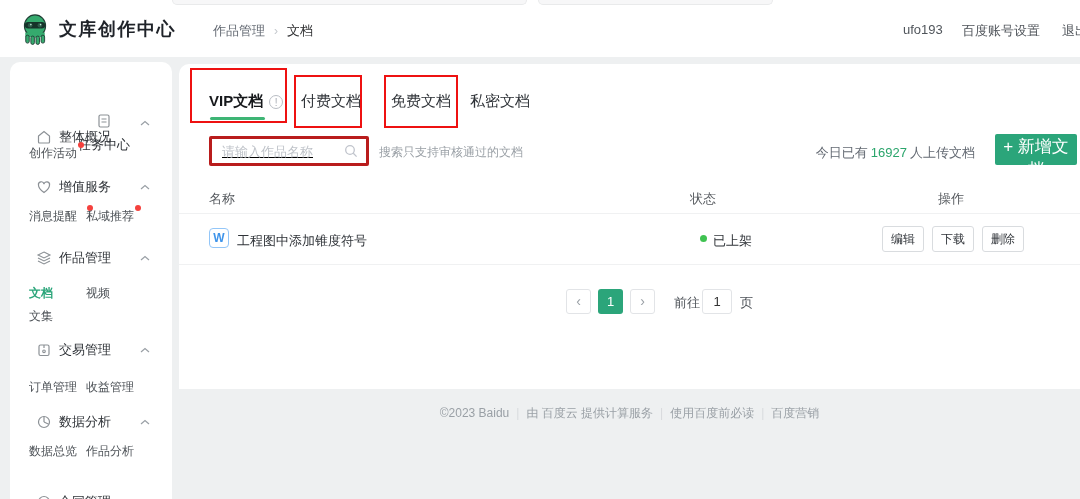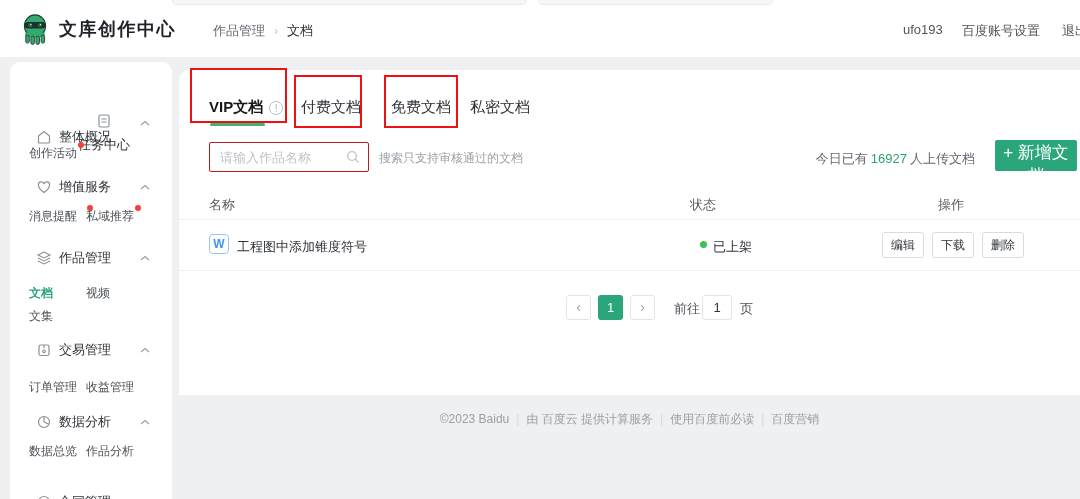--- a/index.html
+++ b/index.html
@@ -32,30 +32,30 @@
             padding-left:26px;box-sizing:border-box;gap:7px;font-size:13px;color:#2f3338;cursor:pointer;}
   .nav-item .nico{width:16px;height:16px;flex:none;}
   .caret{position:absolute;right:22px;top:7px;}
   .nav-sub{position:absolute;left:0;width:162px;height:18px;padding-left:19px;box-sizing:border-box;
            font-size:12px;color:#4e5358;display:flex;align-items:center;}
   .sub-link{display:inline-block;position:relative;cursor:pointer;white-space:nowrap;}
   .col1{min-width:57px;}
   .rdot::after{content:"";position:absolute;right:-7px;top:-3px;width:6px;height:6px;border-radius:50%;background:#f5413d;}
   .active-doc{color:#2ba57a;font-weight:bold;}
   
-  .main{position:absolute;left:179px;top:70px;width:901px;height:325px;background:#fff;
+  .main{position:absolute;left:179px;top:64px;width:901px;height:325px;background:#fff;
         border-radius:10px 0 0 0;z-index:2;}
   .tab{position:absolute;top:28px;font-size:15px;color:#2f3338;cursor:pointer;display:flex;align-items:center;gap:6px;white-space:nowrap;}
   .tab.active{font-weight:bold;color:#16181b;}
   .t1{left:30px;} .t2{left:122px;justify-content:center;} .t3{left:212px;} .t4{left:291px;}
   .info-i{width:14px;height:14px;border:1px solid #b9bdc4;border-radius:50%;color:#a9adb4;font-size:10px;
           line-height:13px;text-align:center;font-weight:normal;box-sizing:border-box;}
   .tab-underline{position:absolute;left:31px;top:53px;width:55px;height:3px;border-radius:2px;background:#3eb575;}
-  .search-box{position:absolute;left:30px;top:72px;width:160px;height:30px;border:1px solid #b91c1c;
-              border-radius:2px;box-sizing:border-box;display:flex;align-items:center;background:#fff;}
+  .search-box{position:absolute;left:30px;top:72px;width:160px;height:30px;border:3px solid #b91c1c;
+              border-radius:2px;box-sizing:border-box;display:flex;align-items:center;background:#fff;text-decoration:underline;}
   .search-box input{border:none;outline:none;flex:1;min-width:0;font-size:13px;color:#333;padding:0 4px 0 10px;background:transparent;font-family:inherit;}
   .search-box input::placeholder{color:#bfc3c9;}
   .mag{flex:none;margin-right:8px;cursor:pointer;}
   .search-hint{position:absolute;left:200px;top:80px;font-size:12px;color:#9aa0a6;}
   .stat{position:absolute;right:105px;top:80px;font-size:13px;color:#646a73;white-space:nowrap;}
   .stat .green{color:#2ba56c;margin:0 3px;}
   .add-btn{position:absolute;right:3px;top:70px;width:82px;height:31px;background:#2ba57a;color:#fff;
            font-size:17px;border:none;border-radius:2px;cursor:pointer;font-family:inherit;}
   .thead{position:absolute;left:0;top:120px;width:901px;height:29px;border-bottom:1px solid #f0f1f2;}
   .th{position:absolute;top:6px;font-size:13px;color:#55595e;}

